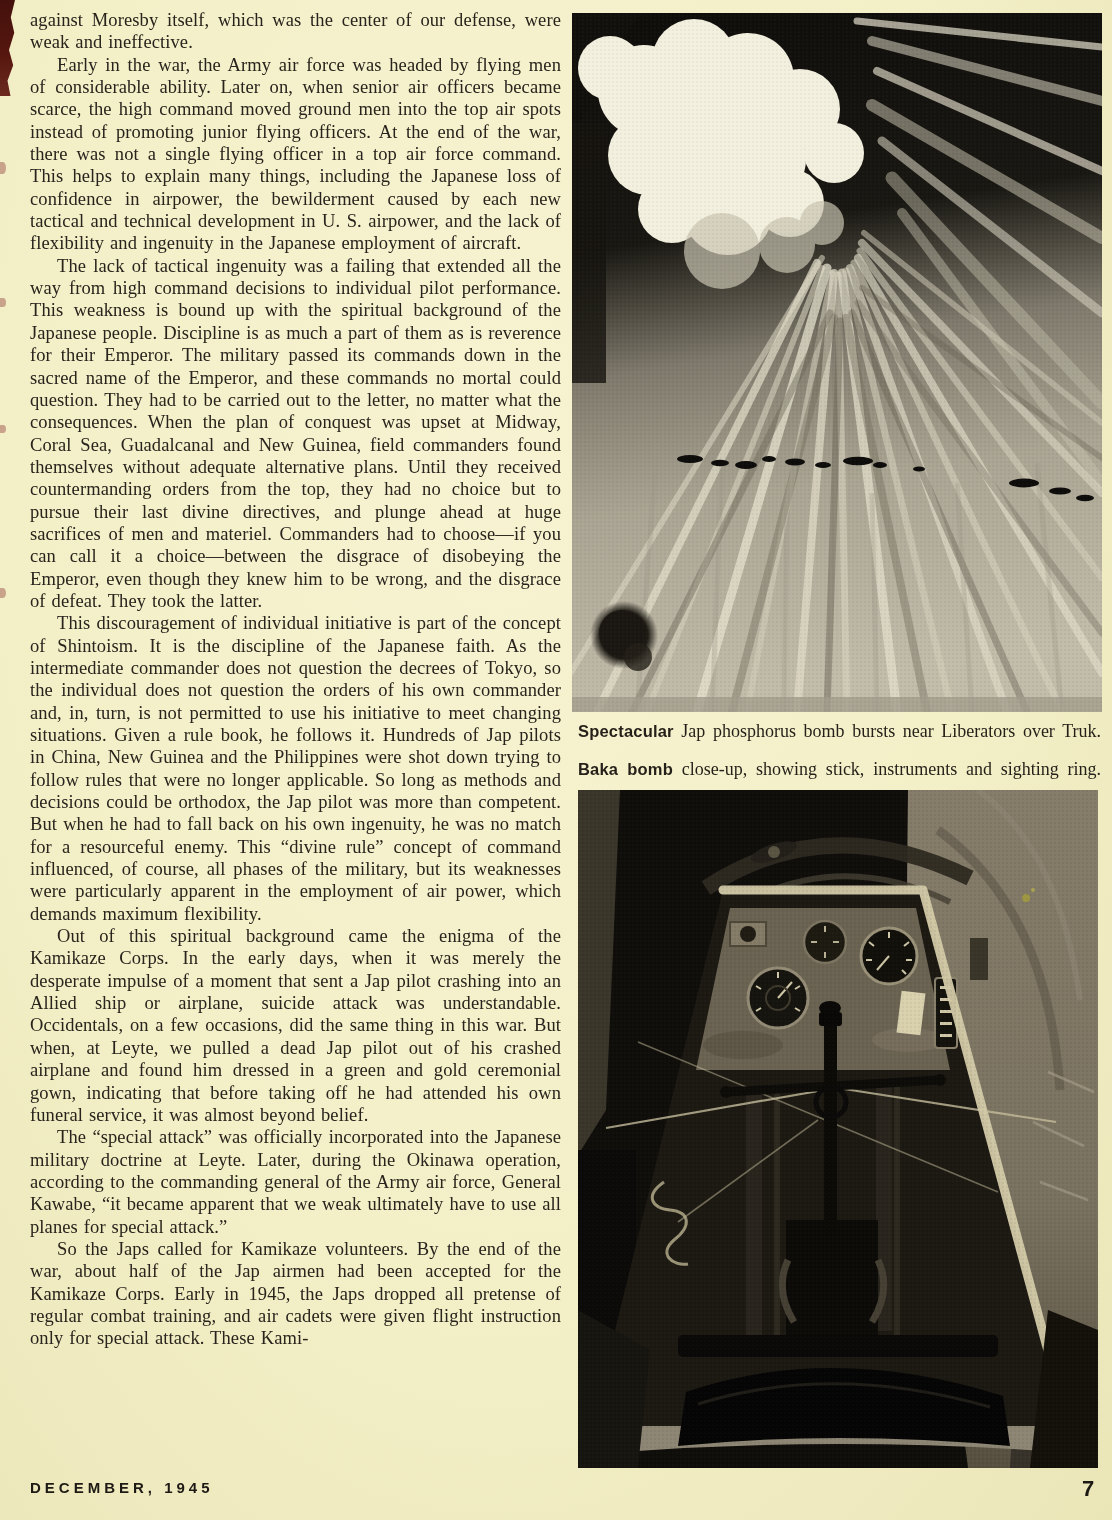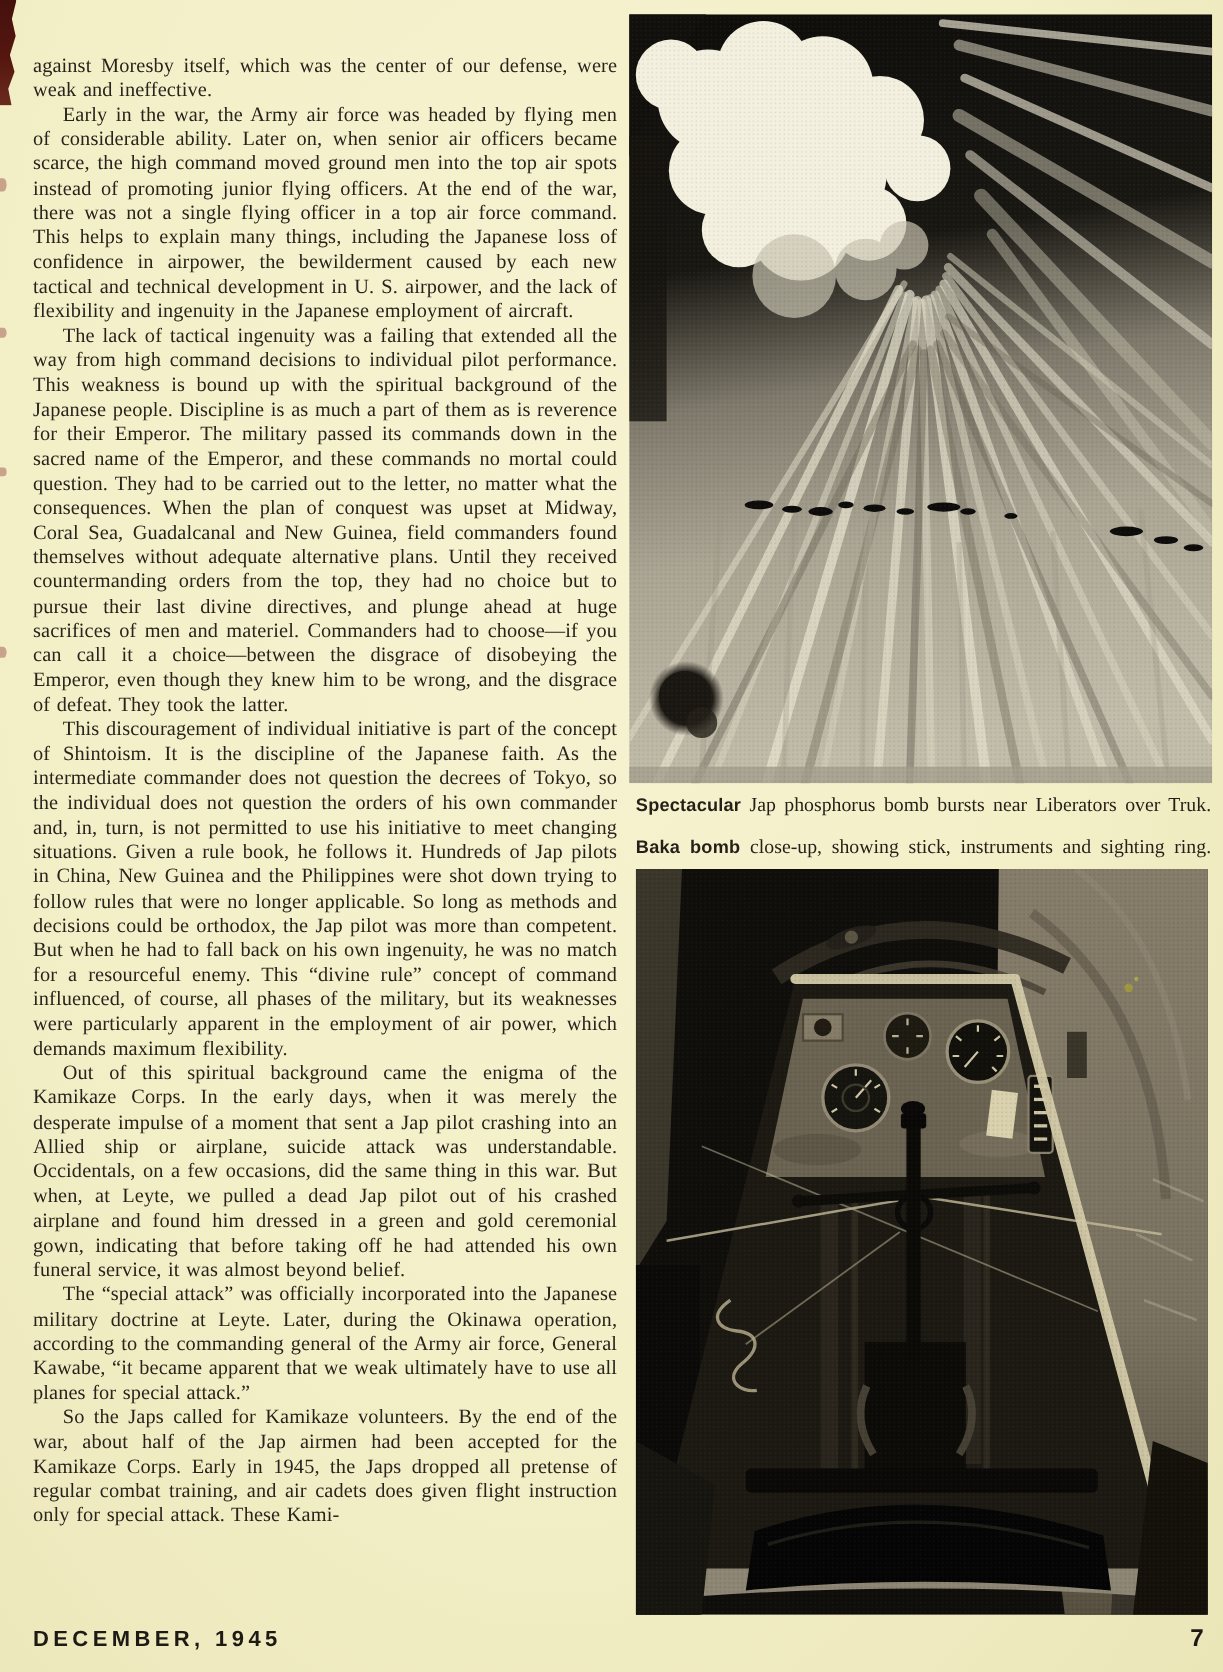--- a/index.html
+++ b/index.html
@@ -21,21 +21,21 @@
   .edge-speck{position:absolute;left:0;width:6px;height:12px;background:#a5645a;opacity:.55;border-radius:0 60% 60% 0;}
   
   .col-text{
     position:absolute;left:30px;top:9px;width:531px;
     font-size:18.5px;line-height:22.35px;
     text-align:justify;
     letter-spacing:.1px;
     word-spacing:1.2px;
   }
   .col-text p{margin:0;text-indent:27px;}
-  .col-text p.first{text-indent:0;margin-top:40px;}
+  .col-text p.first{text-indent:0;}
   
   .photo{position:absolute;margin:0;padding:0;}
   .photo svg{display:block;}
   .photo-top{left:572px;top:13px;width:530px;height:699px;}
   .photo-bottom{left:578px;top:790px;width:520px;height:678px;}
   
   .caption{
     position:absolute;left:578px;width:523px;
     font-size:18px;line-height:23px;
     text-align:justify;text-align-last:justify;
@@ -47,21 +47,21 @@
   .caption1{top:720px;}
   .caption2{top:758px;}
   .cap-lead{
     font-family:"Liberation Sans", sans-serif;
     font-weight:bold;font-size:16.5px;letter-spacing:.2px;
   }
   
   .footer{
     position:absolute;left:30px;top:1479px;
     font-family:"Liberation Sans", sans-serif;
-    font-weight:bold;font-size:20px;letter-spacing:4px;color:#1d1914;
+    font-weight:bold;font-size:15px;letter-spacing:4px;color:#1d1914;
   }
   .pagenum{
     position:absolute;left:1082px;top:1476px;
     font-family:"Liberation Sans", sans-serif;
     font-weight:bold;font-size:22px;color:#1d1914;
   }
 </style>
 </head>
 <body>
 
@@ -73,21 +73,21 @@
   <div class="edge-speck" style="top:425px;height:8px"></div>
   <div class="edge-speck" style="top:588px;height:10px"></div>
 
   <div class="col-text">
     <p class="first">against Moresby itself, which was the center of our defense, were weak and ineffective.</p>
     <p>Early in the war, the Army air force was headed by flying men of considerable ability. Later on, when senior air officers became scarce, the high command moved ground men into the top air spots instead of promoting junior flying officers. At the end of the war, there was not a single flying officer in a top air force command. This helps to explain many things, including the Japanese loss of confidence in airpower, the bewilderment caused by each new tactical and technical development in U. S. airpower, and the lack of flexibility and ingenuity in the Japanese employment of aircraft.</p>
     <p>The lack of tactical ingenuity was a failing that extended all the way from high command decisions to individual pilot performance. This weakness is bound up with the spiritual background of the Japanese people. Discipline is as much a part of them as is reverence for their Emperor. The military passed its commands down in the sacred name of the Emperor, and these commands no mortal could question. They had to be carried out to the letter, no matter what the consequences. When the plan of conquest was upset at Midway, Coral Sea, Guadalcanal and New Guinea, field commanders found themselves without adequate alternative plans. Until they received countermanding orders from the top, they had no choice but to pursue their last divine directives, and plunge ahead at huge sacrifices of men and materiel. Commanders had to choose—if you can call it a choice—between the disgrace of disobeying the Emperor, even though they knew him to be wrong, and the disgrace of defeat. They took the latter.</p>
     <p>This discouragement of individual initiative is part of the concept of Shintoism. It is the discipline of the Japanese faith. As the intermediate commander does not question the decrees of Tokyo, so the individual does not question the orders of his own commander and, in, turn, is not permitted to use his initiative to meet changing situations. Given a rule book, he follows it. Hundreds of Jap pilots in China, New Guinea and the Philippines were shot down trying to follow rules that were no longer applicable. So long as methods and decisions could be orthodox, the Jap pilot was more than competent. But when he had to fall back on his own ingenuity, he was no match for a resourceful enemy. This “divine rule” concept of command influenced, of course, all phases of the military, but its weaknesses were particularly apparent in the employment of air power, which demands maximum flexibility.</p>
     <p>Out of this spiritual background came the enigma of the Kamikaze Corps. In the early days, when it was merely the desperate impulse of a moment that sent a Jap pilot crashing into an Allied ship or airplane, suicide attack was understandable. Occidentals, on a few occasions, did the same thing in this war. But when, at Leyte, we pulled a dead Jap pilot out of his crashed airplane and found him dressed in a green and gold ceremonial gown, indicating that before taking off he had attended his own funeral service, it was almost beyond belief.</p>
     <p>The “special attack” was officially incorporated into the Japanese military doctrine at Leyte. Later, during the Okinawa operation, according to the commanding general of the Army air force, General Kawabe, “it became apparent that we weak ultimately have to use all planes for special attack.”</p>
-    <p>So the Japs called for Kamikaze volunteers. By the end of the war, about half of the Jap airmen had been accepted for the Kamikaze Corps. Early in 1945, the Japs dropped all pretense of regular combat training, and air cadets does given flight instruction only for special attack. These Kami-</p>
+    <p>So the Japs called for Kamikaze volunteers. By the end of the war, about half of the Jap airmen had been accepted for the Kamikaze Corps. Early in 1945, the Japs dropped all pretense of regular combat training, and air cadets were given flight instruction only for special attack. These Kami-</p>
   </div>
 
   <figure class="photo photo-top">
     <svg width="530" height="699" viewBox="0 0 530 699" xmlns="http://www.w3.org/2000/svg">
       <defs>
         <linearGradient id="sky1" x1="0" y1="0" x2="0.12" y2="1">
           <stop offset="0" stop-color="#0e0d0a"></stop>
           <stop offset="0.34" stop-color="#191712"></stop>
           <stop offset="0.52" stop-color="#7e796b"></stop>
           <stop offset="0.72" stop-color="#aaa593"></stop>

